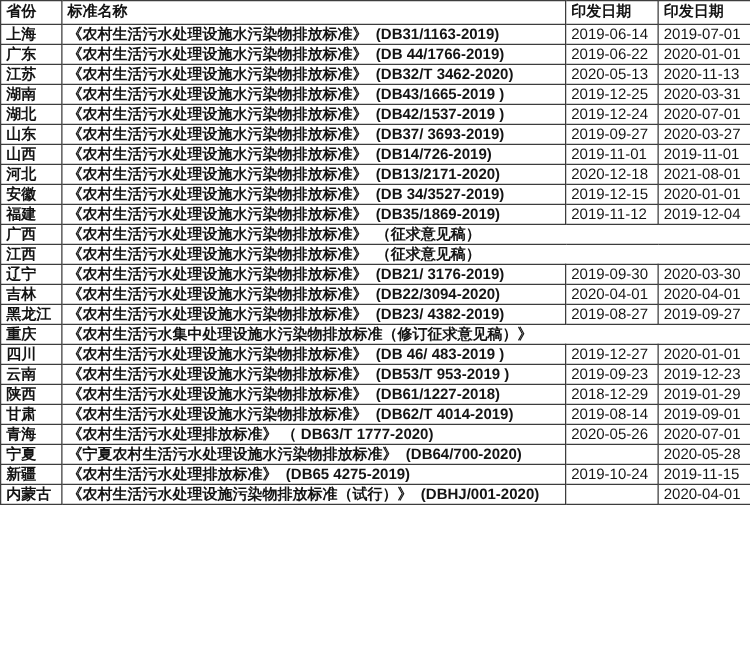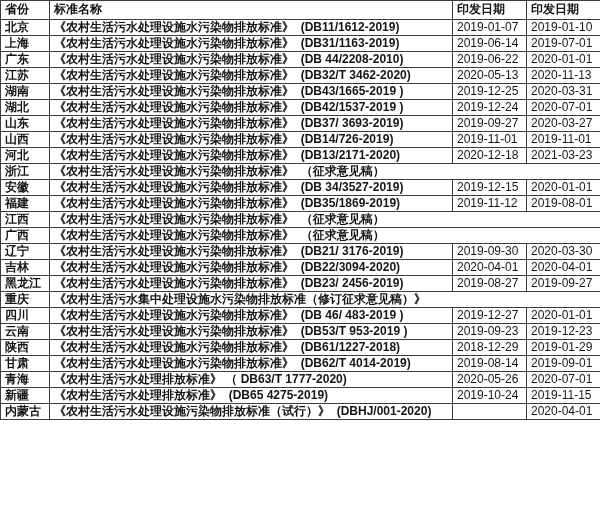--- a/index.html
+++ b/index.html
@@ -42,34 +42,28 @@
     <thead>
       <tr>
         <th>省份</th>
         <th>标准名称</th>
         <th>印发日期</th>
         <th>印发日期</th>
       </tr>
     </thead>
     <tbody>
         <tr>
-          <td class="c-prov">北京</td>
-          <td class="c-name">《农村生活污水处理设施水污染物排放标准》  (DB11/1612-2019)</td>
-          <td class="c-date">2019-01-07</td>
-          <td class="c-date">2019-01-10</td>
-        </tr>
-        <tr>
           <td class="c-prov">上海</td>
           <td class="c-name">《农村生活污水处理设施水污染物排放标准》  (DB31/1163-2019)</td>
           <td class="c-date">2019-06-14</td>
           <td class="c-date">2019-07-01</td>
         </tr>
         <tr>
           <td class="c-prov">广东</td>
-          <td class="c-name">《农村生活污水处理设施水污染物排放标准》  (DB 44/2208-2010)</td>
+          <td class="c-name">《农村生活污水处理设施水污染物排放标准》  (DB 44/1766-2019)</td>
           <td class="c-date">2019-06-22</td>
           <td class="c-date">2020-01-01</td>
         </tr>
         <tr>
           <td class="c-prov">江苏</td>
           <td class="c-name">《农村生活污水处理设施水污染物排放标准》  (DB32/T 3462-2020)</td>
           <td class="c-date">2020-05-13</td>
           <td class="c-date">2020-11-13</td>
         </tr>
         <tr>
@@ -93,61 +87,57 @@
         <tr>
           <td class="c-prov">山西</td>
           <td class="c-name">《农村生活污水处理设施水污染物排放标准》  (DB14/726-2019)</td>
           <td class="c-date">2019-11-01</td>
           <td class="c-date">2019-11-01</td>
         </tr>
         <tr>
           <td class="c-prov">河北</td>
           <td class="c-name">《农村生活污水处理设施水污染物排放标准》  (DB13/2171-2020)</td>
           <td class="c-date">2020-12-18</td>
-          <td class="c-date">2021-03-23</td>
-        </tr>
-        <tr>
-          <td class="c-prov">浙江</td>
-          <td class="c-name" colspan="3">《农村生活污水处理设施水污染物排放标准》  （征求意见稿）</td>
+          <td class="c-date">2021-08-01</td>
         </tr>
         <tr>
           <td class="c-prov">安徽</td>
           <td class="c-name">《农村生活污水处理设施水污染物排放标准》  (DB 34/3527-2019)</td>
           <td class="c-date">2019-12-15</td>
           <td class="c-date">2020-01-01</td>
         </tr>
         <tr>
           <td class="c-prov">福建</td>
           <td class="c-name">《农村生活污水处理设施水污染物排放标准》  (DB35/1869-2019)</td>
           <td class="c-date">2019-11-12</td>
-          <td class="c-date">2019-08-01</td>
+          <td class="c-date">2019-12-04</td>
+        </tr>
+        <tr>
+          <td class="c-prov">广西</td>
+          <td class="c-name" colspan="3">《农村生活污水处理设施水污染物排放标准》  （征求意见稿）</td>
         </tr>
         <tr>
           <td class="c-prov">江西</td>
-          <td class="c-name" colspan="3">《农村生活污水处理设施水污染物排放标准》  （征求意见稿）</td>
-        </tr>
-        <tr>
-          <td class="c-prov">广西</td>
           <td class="c-name" colspan="3">《农村生活污水处理设施水污染物排放标准》  （征求意见稿）</td>
         </tr>
         <tr>
           <td class="c-prov">辽宁</td>
           <td class="c-name">《农村生活污水处理设施水污染物排放标准》  (DB21/ 3176-2019)</td>
           <td class="c-date">2019-09-30</td>
           <td class="c-date">2020-03-30</td>
         </tr>
         <tr>
           <td class="c-prov">吉林</td>
           <td class="c-name">《农村生活污水处理设施水污染物排放标准》  (DB22/3094-2020)</td>
           <td class="c-date">2020-04-01</td>
           <td class="c-date">2020-04-01</td>
         </tr>
         <tr>
           <td class="c-prov">黑龙江</td>
-          <td class="c-name">《农村生活污水处理设施水污染物排放标准》  (DB23/ 2456-2019)</td>
+          <td class="c-name">《农村生活污水处理设施水污染物排放标准》  (DB23/ 4382-2019)</td>
           <td class="c-date">2019-08-27</td>
           <td class="c-date">2019-09-27</td>
         </tr>
         <tr>
           <td class="c-prov">重庆</td>
           <td class="c-name" colspan="3">《农村生活污水集中处理设施水污染物排放标准（修订征求意见稿）》</td>
         </tr>
         <tr>
           <td class="c-prov">四川</td>
           <td class="c-name">《农村生活污水处理设施水污染物排放标准》  (DB 46/ 483-2019 )</td>
@@ -172,20 +162,26 @@
           <td class="c-date">2019-08-14</td>
           <td class="c-date">2019-09-01</td>
         </tr>
         <tr>
           <td class="c-prov">青海</td>
           <td class="c-name">《农村生活污水处理排放标准》 （ DB63/T 1777-2020)</td>
           <td class="c-date">2020-05-26</td>
           <td class="c-date">2020-07-01</td>
         </tr>
         <tr>
+          <td class="c-prov">宁夏</td>
+          <td class="c-name">《宁夏农村生活污水处理设施水污染物排放标准》  (DB64/700-2020)</td>
+          <td class="c-date"></td>
+          <td class="c-date">2020-05-28</td>
+        </tr>
+        <tr>
           <td class="c-prov">新疆</td>
           <td class="c-name">《农村生活污水处理排放标准》  (DB65 4275-2019)</td>
           <td class="c-date">2019-10-24</td>
           <td class="c-date">2019-11-15</td>
         </tr>
         <tr>
           <td class="c-prov">内蒙古</td>
           <td class="c-name">《农村生活污水处理设施污染物排放标准（试行）》  (DBHJ/001-2020)</td>
           <td class="c-date"></td>
           <td class="c-date">2020-04-01</td>

